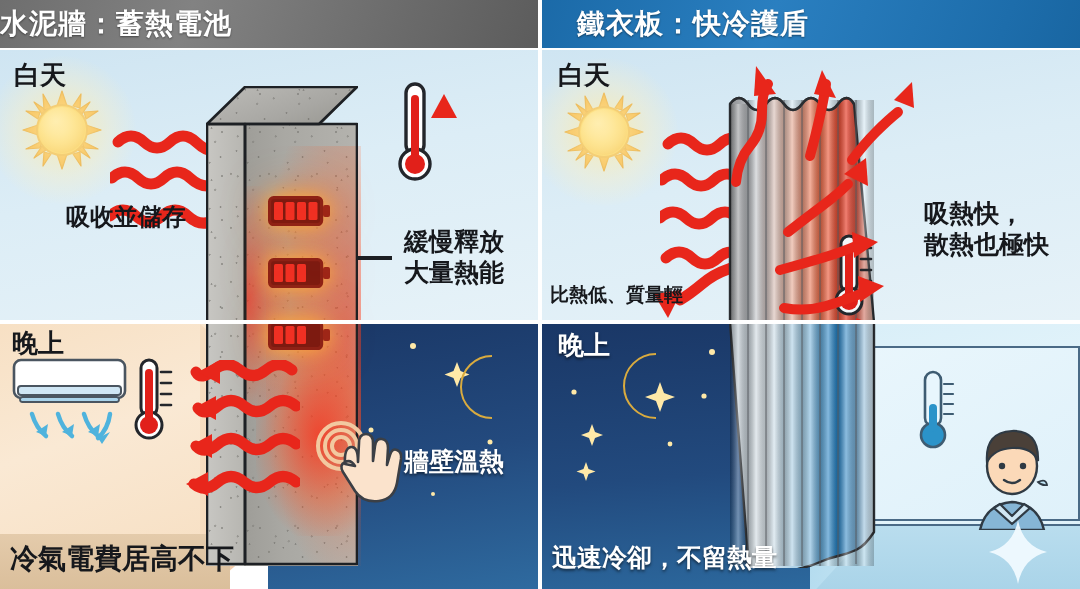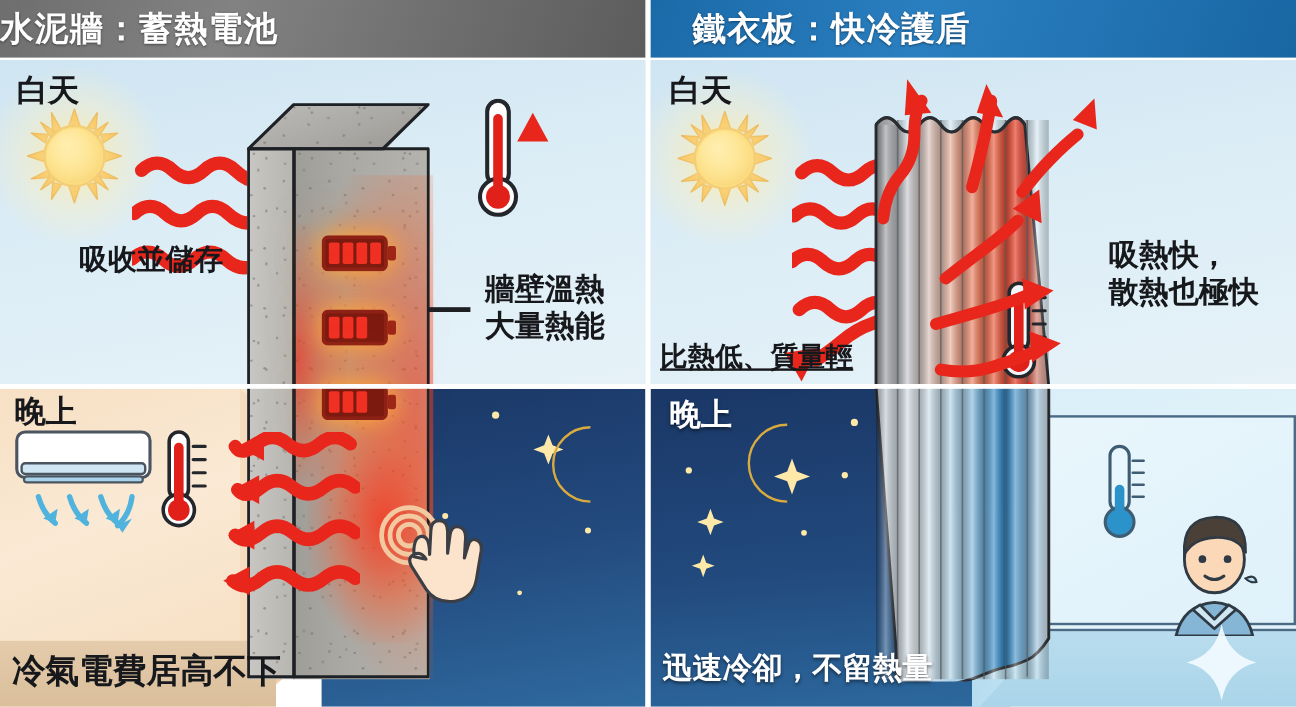--- a/index.html
+++ b/index.html
@@ -185,21 +185,21 @@
             <stop offset="0%" stop-color="#e8261b" stop-opacity="0.15"></stop>
             <stop offset="100%" stop-color="#e8261b" stop-opacity="1"></stop>
           </linearGradient>
         </defs>
       </svg>
 
       <div class="leader" style="left:356px;top:206px;width:36px;height:4px;"></div>
 
       <div class="lbl dark" style="left:14px;top:10px;font-size:26px;">白天</div>
       <div class="lbl dark" style="left:66px;top:152px;font-size:24px;">吸收並儲存</div>
-      <div class="lbl dark" style="left:404px;top:176px;font-size:25px;">牆壁溫熱
+      <div class="lbl dark" style="left:404px;top:176px;font-size:25px;">緩慢釋放
 大量熱能</div>
     </div>
 
     <div class="row night">
       <div class="room-warm"></div>
       <div class="room-warm-wedge"></div>
       <div class="room-warm-floor"></div>
       <div class="night-sky-left"></div>
 
       <svg class="icon" style="left:440px;top:26px;" width="74" height="74" viewBox="0 0 74 74">
@@ -272,20 +272,21 @@
       <svg class="icon" style="left:315px;top:96px;" width="96" height="96" viewBox="0 0 96 96">
         <g fill="none" stroke="#f2c9a0" stroke-width="4">
           <circle cx="26" cy="26" r="9"></circle>
             <circle cx="26" cy="26" r="16"></circle>
             <circle cx="26" cy="26" r="23"></circle>
         </g>
         <path d="M30,44 q-1,-16 6,-17 t7,15 l1,-19 q0,-9 7,-9 t7,9 l0,18 2,-15 q1,-8 7,-7 t6,9 l-1,17 3,-10 q2,-7 7,-5 t4,9 l-4,24 q-3,16 -18,18 -16,2 -24,-10 l-12,-19 q-4,-7 2,-10 6,-3 10,4 z" fill="#fbe3cc" stroke="#3b3f45" stroke-width="2.6" stroke-linejoin="round"></path>
       </svg>
 
       <div class="lbl dark" style="left:12px;top:4px;font-size:26px;">晚上</div>
+      <div class="lbl white" style="left:404px;top:122px;font-size:25px;">牆壁溫熱</div>
       <div class="lbl dark" style="left:10px;top:218px;font-size:28px;">冷氣電費居高不下</div>
     </div>
 
     <div class="wall" style="left:206px;top:86px;width:152px;height:480px;">
       <div class="wall-side">
         <div class="wall-speckle"></div>
       </div>
       <div class="wall-front">
         <div class="wall-speckle"></div>
       </div>
@@ -413,21 +414,21 @@
           <polygon points="104,6 118,34 96,30"></polygon>
           <polygon points="176,36 194,18 196,44"></polygon>
           <polygon points="126,110 148,94 150,122"></polygon>
           <polygon points="134,168 160,178 136,194"></polygon>
           <polygon points="140,212 166,222 142,238"></polygon>
           <polygon points="138,254 164,264 140,280"></polygon>
         </g>
       </svg>
 
       <div class="lbl dark" style="left:16px;top:10px;font-size:26px;">白天</div>
-      <div class="lbl dark" style="left:8px;top:233px;font-size:23px;text-decoration:underline;">比熱低、質量輕</div>
+      <div class="lbl dark" style="left:8px;top:233px;font-size:19px;">比熱低、質量輕</div>
       <div class="lbl dark" style="left:382px;top:112px;font-size:25px;margin-top:36px;">吸熱快，
 散熱也極快</div>
     </div>
 
     <div class="row night">
       <div class="night-sky-right"></div>
       <div class="room-cool">
         <div class="room-cool-floor"></div>
         <div class="room-cool-backwall"></div>
         <div class="room-cool-sidewall"></div>

